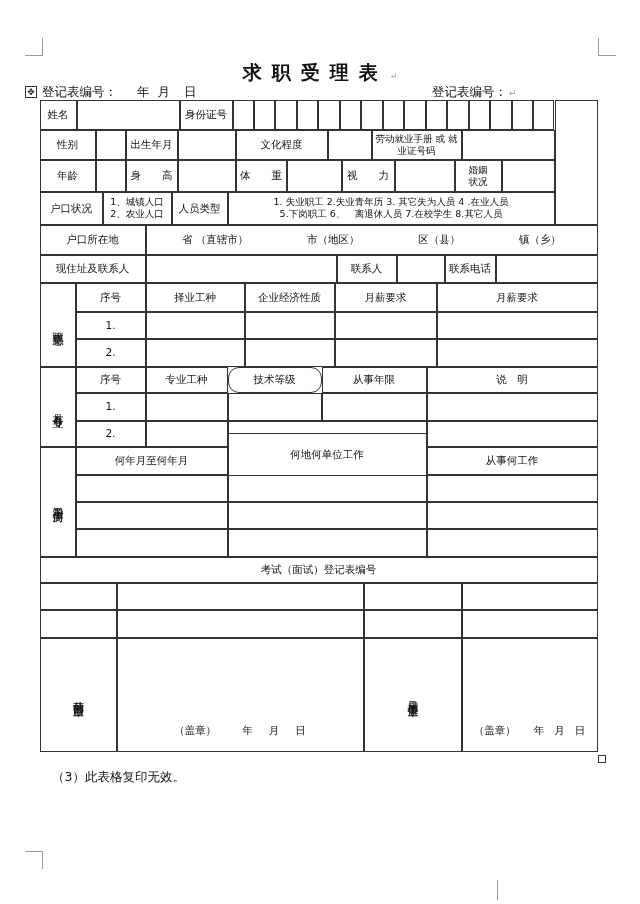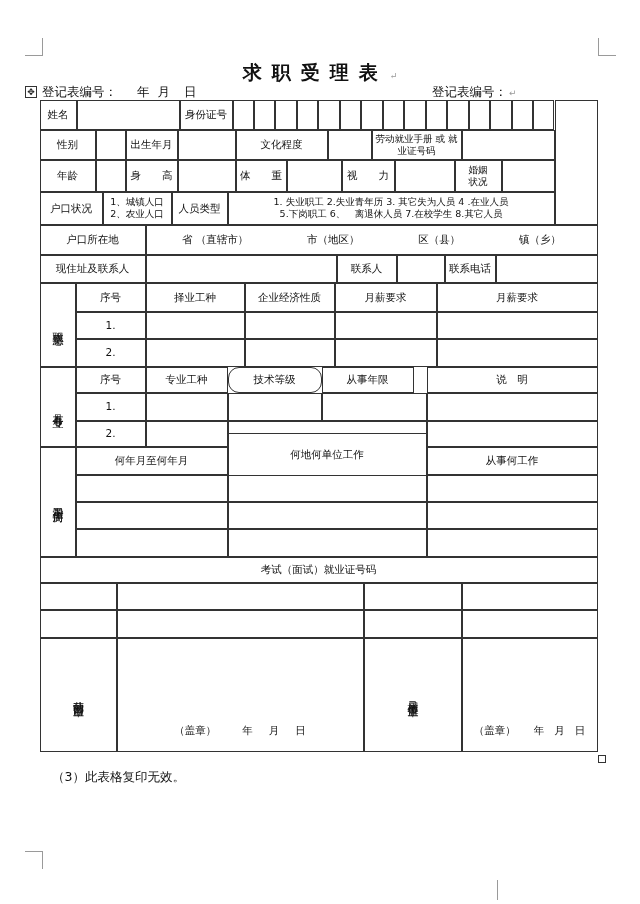--- a/index.html
+++ b/index.html
@@ -135,21 +135,21 @@
 <div class="c" style="left:245px;top:339px;width:90px;height:28px;"></div>
 <div class="c" style="left:335px;top:339px;width:102px;height:28px;"></div>
 <div class="c" style="left:437px;top:339px;width:161px;height:28px;"></div>
 
 <div class="c" style="left:40px;top:367px;width:36px;height:80px;">
   <span class="vtext">具有专业</span>
 </div>
 <div class="c" style="left:76px;top:367px;width:70px;height:26px;">序号</div>
 <div class="c" style="left:146px;top:367px;width:82px;height:26px;">专业工种</div>
 <div class="c" style="left:228px;top:367px;width:94px;height:26px;border-radius:11px;">技术等级</div>
-<div class="c" style="left:322px;top:367px;width:92px;height:26px;">从事年限</div>
+<div class="c" style="left:322px;top:367px;width:105px;height:26px;">从事年限</div>
 <div class="c" style="left:427px;top:367px;width:171px;height:26px;">说　明</div>
 
 <div class="c" style="left:76px;top:393px;width:70px;height:28px;">1.</div>
 <div class="c" style="left:146px;top:393px;width:82px;height:28px;"></div>
 <div class="c" style="left:228px;top:393px;width:94px;height:28px;"></div>
 <div class="c" style="left:322px;top:393px;width:105px;height:28px;"></div>
 <div class="c" style="left:427px;top:393px;width:171px;height:28px;"></div>
 
 <div class="c" style="left:76px;top:421px;width:70px;height:26px;">2.</div>
 <div class="c" style="left:146px;top:421px;width:82px;height:26px;"></div>
@@ -168,21 +168,21 @@
 <div class="c" style="left:427px;top:475px;width:171px;height:27px;"></div>
 
 <div class="c" style="left:76px;top:502px;width:152px;height:27px;"></div>
 <div class="c" style="left:228px;top:502px;width:199px;height:27px;"></div>
 <div class="c" style="left:427px;top:502px;width:171px;height:27px;"></div>
 
 <div class="c" style="left:76px;top:529px;width:152px;height:28px;"></div>
 <div class="c" style="left:228px;top:529px;width:199px;height:28px;"></div>
 <div class="c" style="left:427px;top:529px;width:171px;height:28px;"></div>
 
-<div class="c" style="left:40px;top:557px;width:558px;height:26px;">考试（面试）就业证号码</div>
+<div class="c" style="left:40px;top:557px;width:558px;height:26px;">考试（面试）登记表编号</div>
 
 <div class="c" style="left:40px;top:583px;width:77px;height:27px;"></div>
 <div class="c" style="left:117px;top:583px;width:247px;height:27px;"></div>
 <div class="c" style="left:364px;top:583px;width:98px;height:27px;"></div>
 <div class="c" style="left:462px;top:583px;width:136px;height:27px;"></div>
 
 <div class="c" style="left:40px;top:610px;width:77px;height:28px;"></div>
 <div class="c" style="left:117px;top:610px;width:247px;height:28px;"></div>
 <div class="c" style="left:364px;top:610px;width:98px;height:28px;"></div>
 <div class="c" style="left:462px;top:610px;width:136px;height:28px;"></div>

